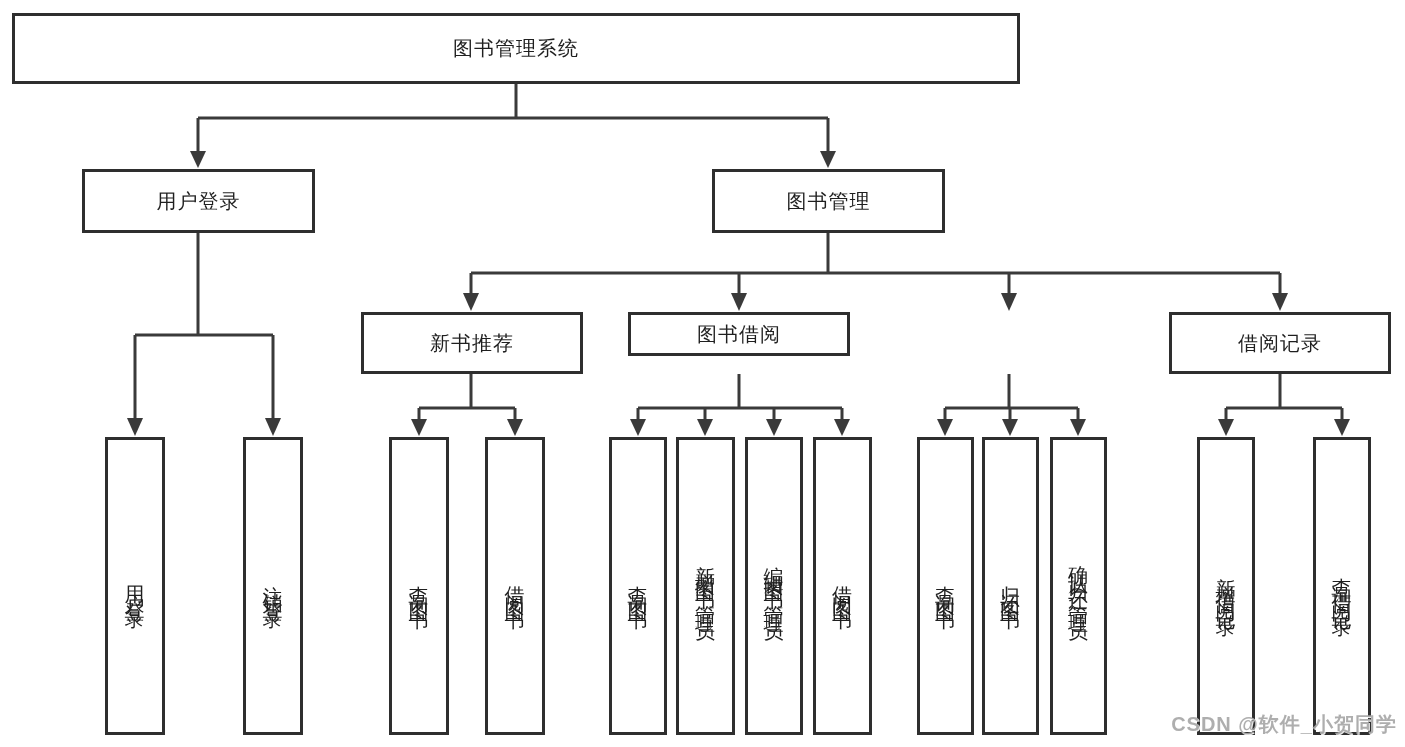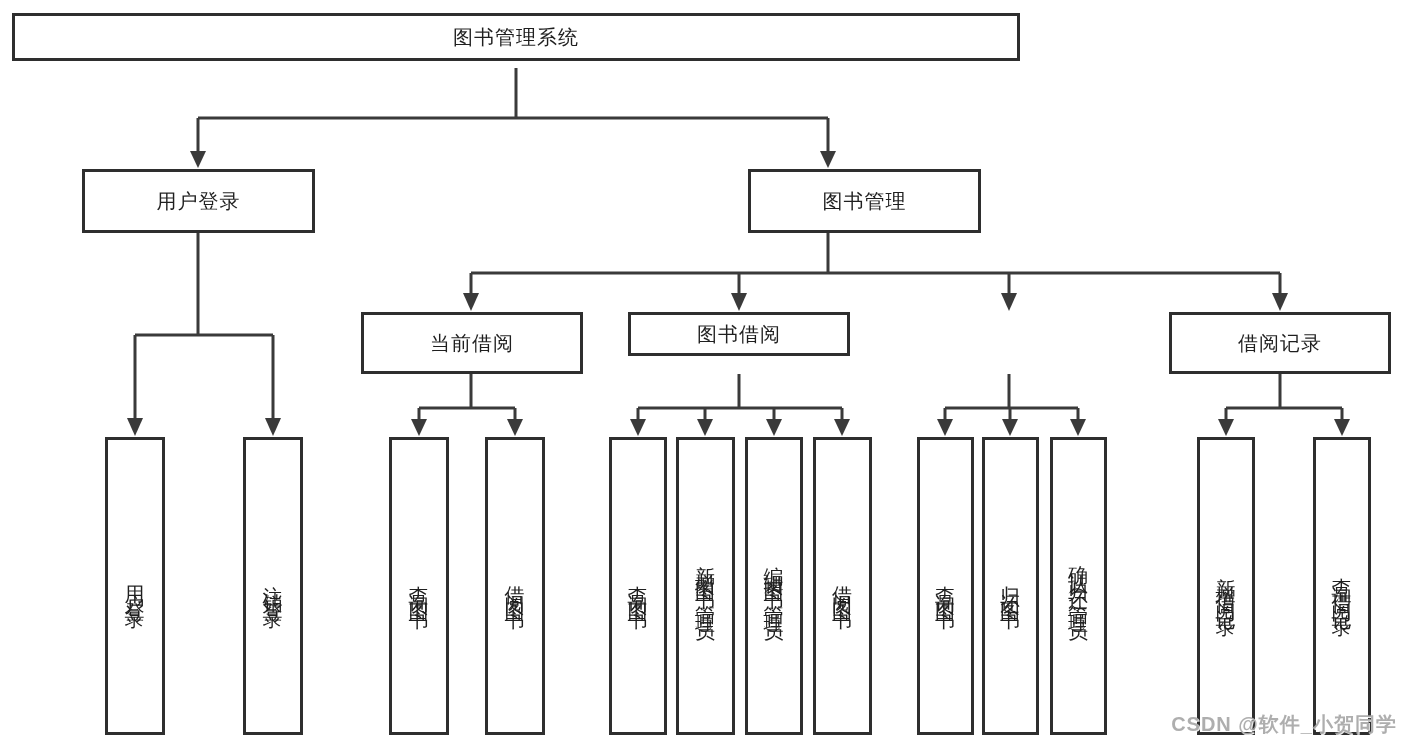--- a/index.html
+++ b/index.html
@@ -117,26 +117,26 @@
       <polygon points="1070,419 1086,419 1078,436"></polygon>
     </g>
 
     <g>
       <path d="M1280,374 V408 M1226,408 H1342 M1226,408 V420 M1342,408 V420"></path>
       <polygon points="1218,419 1234,419 1226,436"></polygon>
       <polygon points="1334,419 1350,419 1342,436"></polygon>
     </g>
   </svg>
 
-  <div class="box h" style="left:12px;top:13px;width:1008px;height:48px">图书管理系统</div>
+  <div class="box h" style="left:12px;top:13px;width:1008px;height:71px">图书管理系统</div>
 
   <div class="box h" style="left:82px;top:169px;width:233px;height:64px">用户登录</div>
-  <div class="box h" style="left:748px;top:169px;width:233px;height:64px">图书管理</div>
+  <div class="box h" style="left:712px;top:169px;width:233px;height:64px">图书管理</div>
 
-  <div class="box h" style="left:361px;top:312px;width:222px;height:62px">当前借阅</div>
+  <div class="box h" style="left:361px;top:312px;width:222px;height:62px">新书推荐</div>
   <div class="box h" style="left:628px;top:312px;width:222px;height:44px">图书借阅</div>
   <div class="box h" style="left:1169px;top:312px;width:222px;height:62px">借阅记录</div>
 
   <div class="box v" style="left:105px;top:437px;width:60px;height:298px">用户登录</div>
   <div class="box v" style="left:243px;top:437px;width:60px;height:298px">注销登录</div>
 
   <div class="box v" style="left:389px;top:437px;width:60px;height:298px">查询图书</div>
   <div class="box v" style="left:485px;top:437px;width:60px;height:298px">借阅图书</div>
 
   <div class="box v" style="left:609px;top:437px;width:58px;height:298px">查询图书</div>

